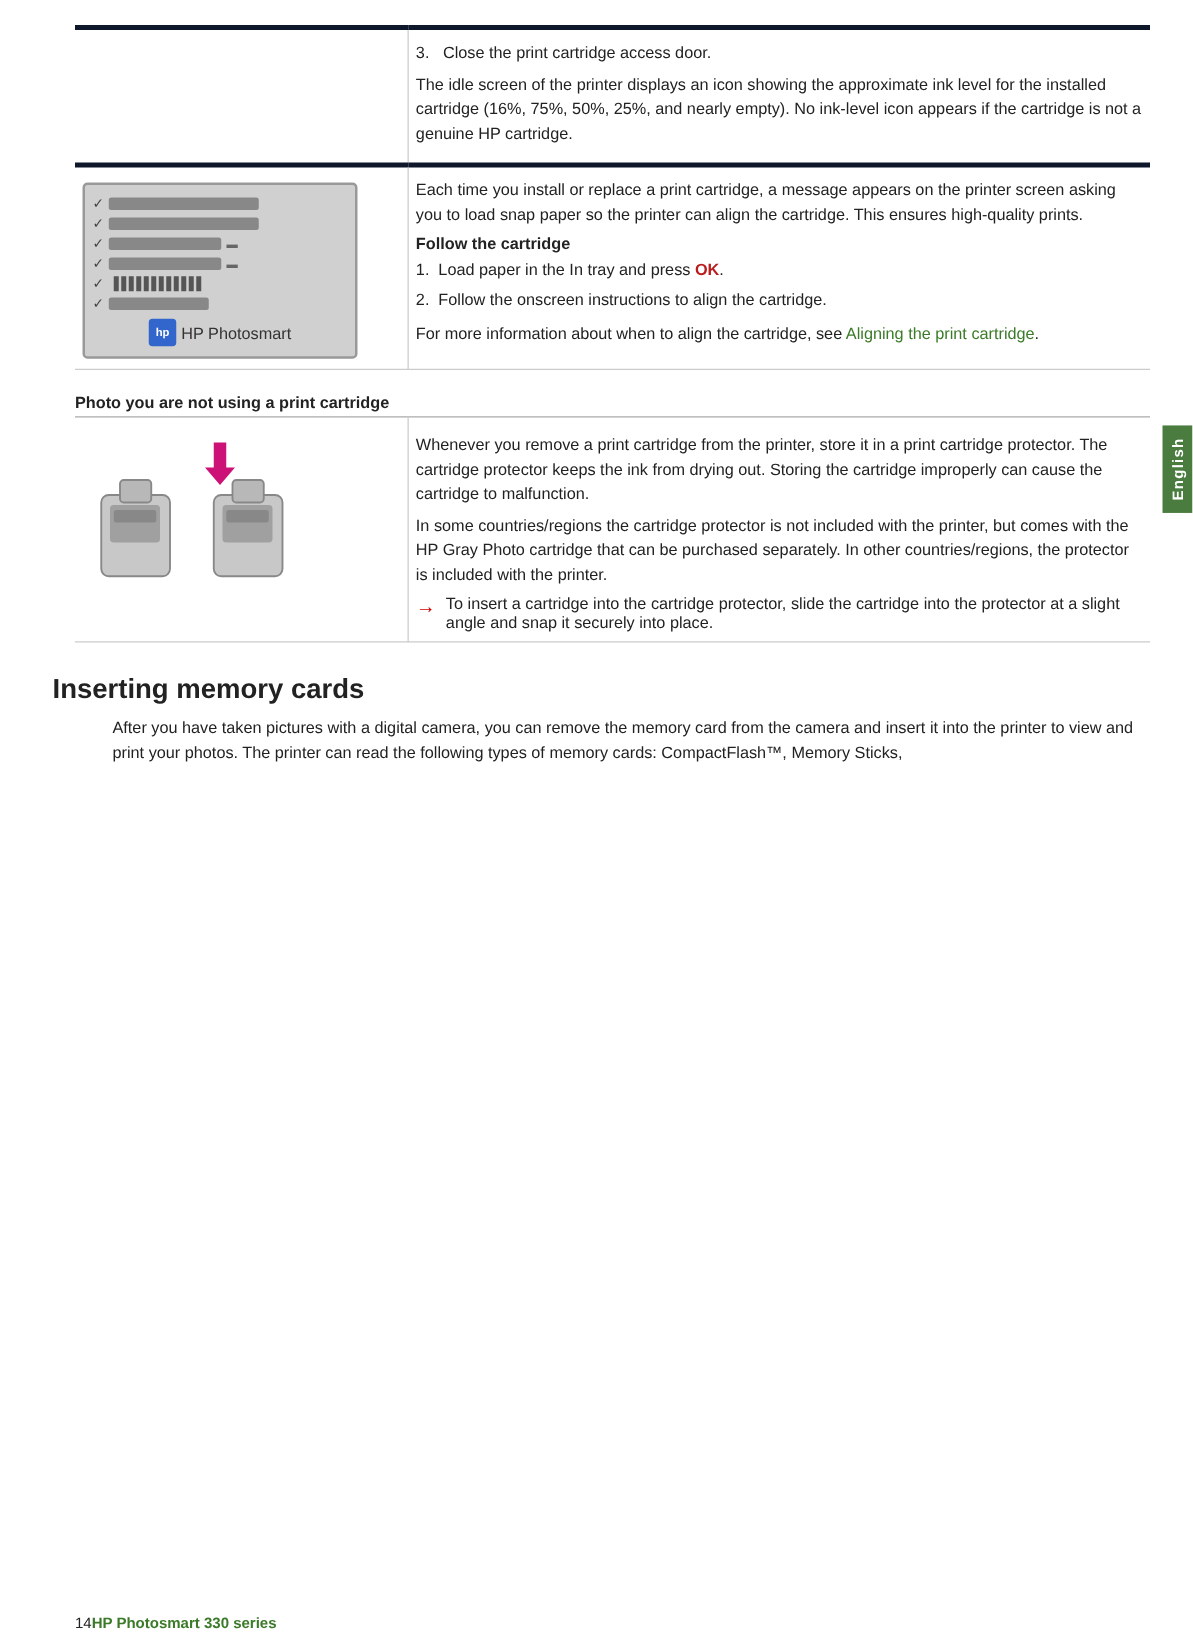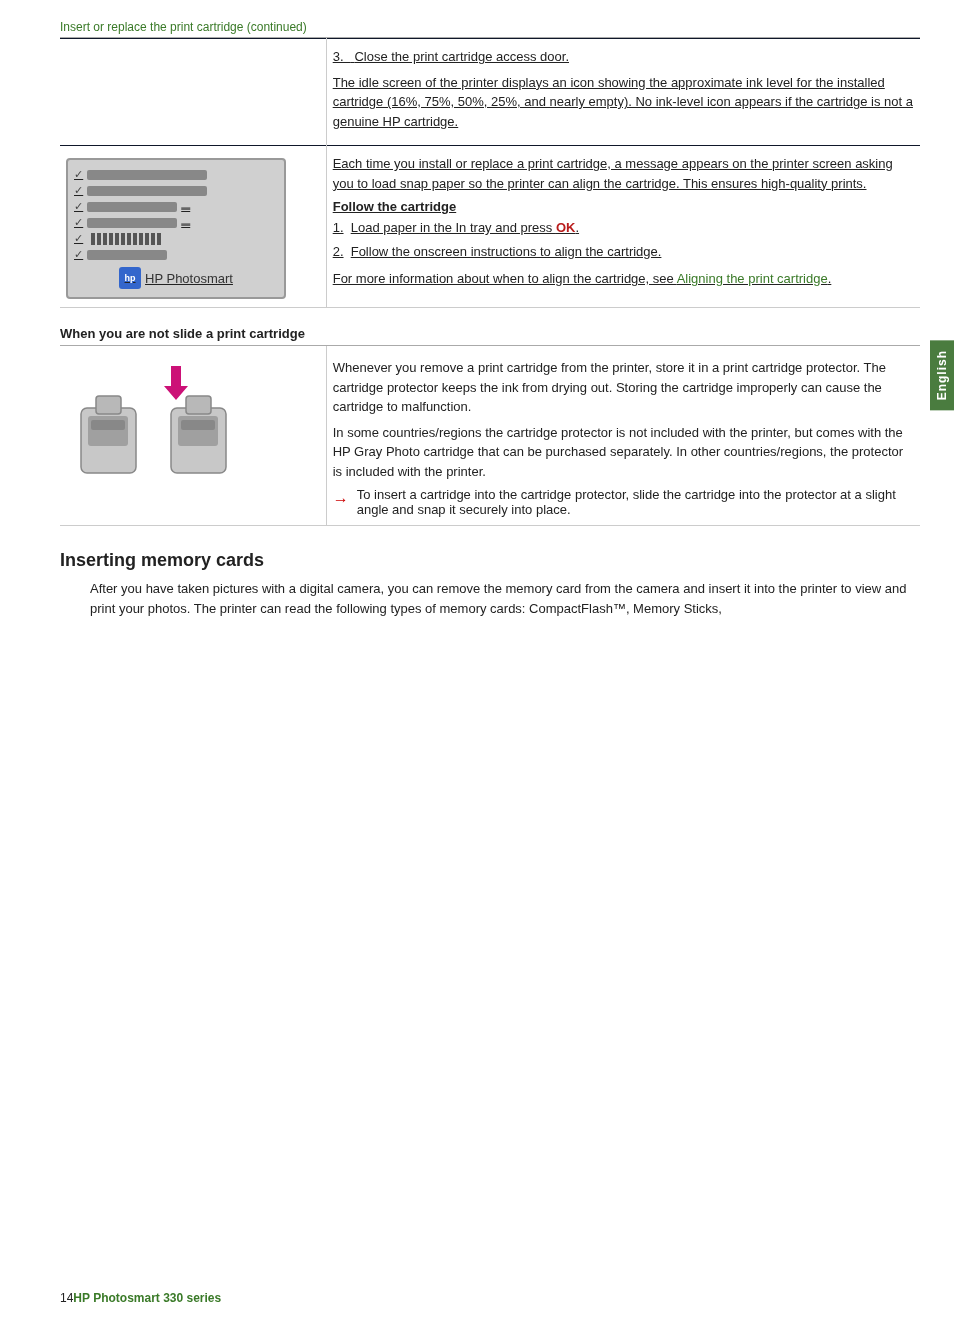--- a/index.html
+++ b/index.html
@@ -72,22 +72,21 @@
       border-right: 1px solid #ccc;
       padding-right: 10px;
     }
 
     .right-cell {
       width: 580px;
       padding-left: 16px;
     }
 
     .row-border-top {
-      border-top: 1px solid #0f172a;
-      text-decoration: underline;
+      border-top: 4px solid #0f172a;
     }
 
     .row-border-bottom {
       border-bottom: 1px solid #ccc;
     }
 
     
     .step-line {
       margin-bottom: 4px;
     }
@@ -198,24 +197,24 @@
       margin-right: 4px;
     }
 
     .logo-text {
       font-size: 13px;
       color: #333;
     }
 
     
     .big-heading {
-      font-size: 18px;
+      font-size: 22px;
       font-weight: bold;
       color: #222;
-      margin-left: 60px;
+      margin-left: 42px;
       margin-top: 24px;
       margin-bottom: 8px;
     }
 
     .main-body-text {
       font-size: 13px;
       line-height: 1.55;
       margin-left: 90px;
       margin-right: 40px;
     }
@@ -266,23 +265,20 @@
 </head>
 <body>
 
 <div class="page-container">
 
   <div class="side-tab">
     <span>English</span>
   </div>
 
 
-  <div class="section-header">
-    <span>Insert or replace the print cartridge (continued)</span>
-  </div>
 
   <table class="content-table">
 
     <tbody>
         <tr>
       <td class="left-cell row-border-top">
         
       </td>
       <td class="right-cell row-border-top">
         <div class="step-line body-text">
@@ -364,21 +360,21 @@
         </ol>
         <div class="body-text" style="margin-top:8px;">
           <span>For more information about when to align the cartridge, see </span><span class="link-text">Aligning the print cartridge</span><span>.</span>
         </div>
       </td>
     </tr>
   </tbody>
     </table>
 
   <div style="margin-left:60px; margin-top:18px; width:860px;">
-    <div class="bold-heading">When you are not slide a print cartridge</div>
+    <div class="bold-heading">Photo you are not using a print cartridge</div>
     <div style="border-top:1px solid #aaa; width:100%;"></div>
   </div>
 
   <table class="content-table" style="margin-top:0;">
     <tbody>
         <tr>
       <td class="left-cell row-border-bottom" style="padding-top:12px;">
 
         <div class="cartridge-svg-wrap">
           <svg width="200" height="130" viewBox="0 0 200 130" xmlns="http://www.w3.org/2000/svg">

